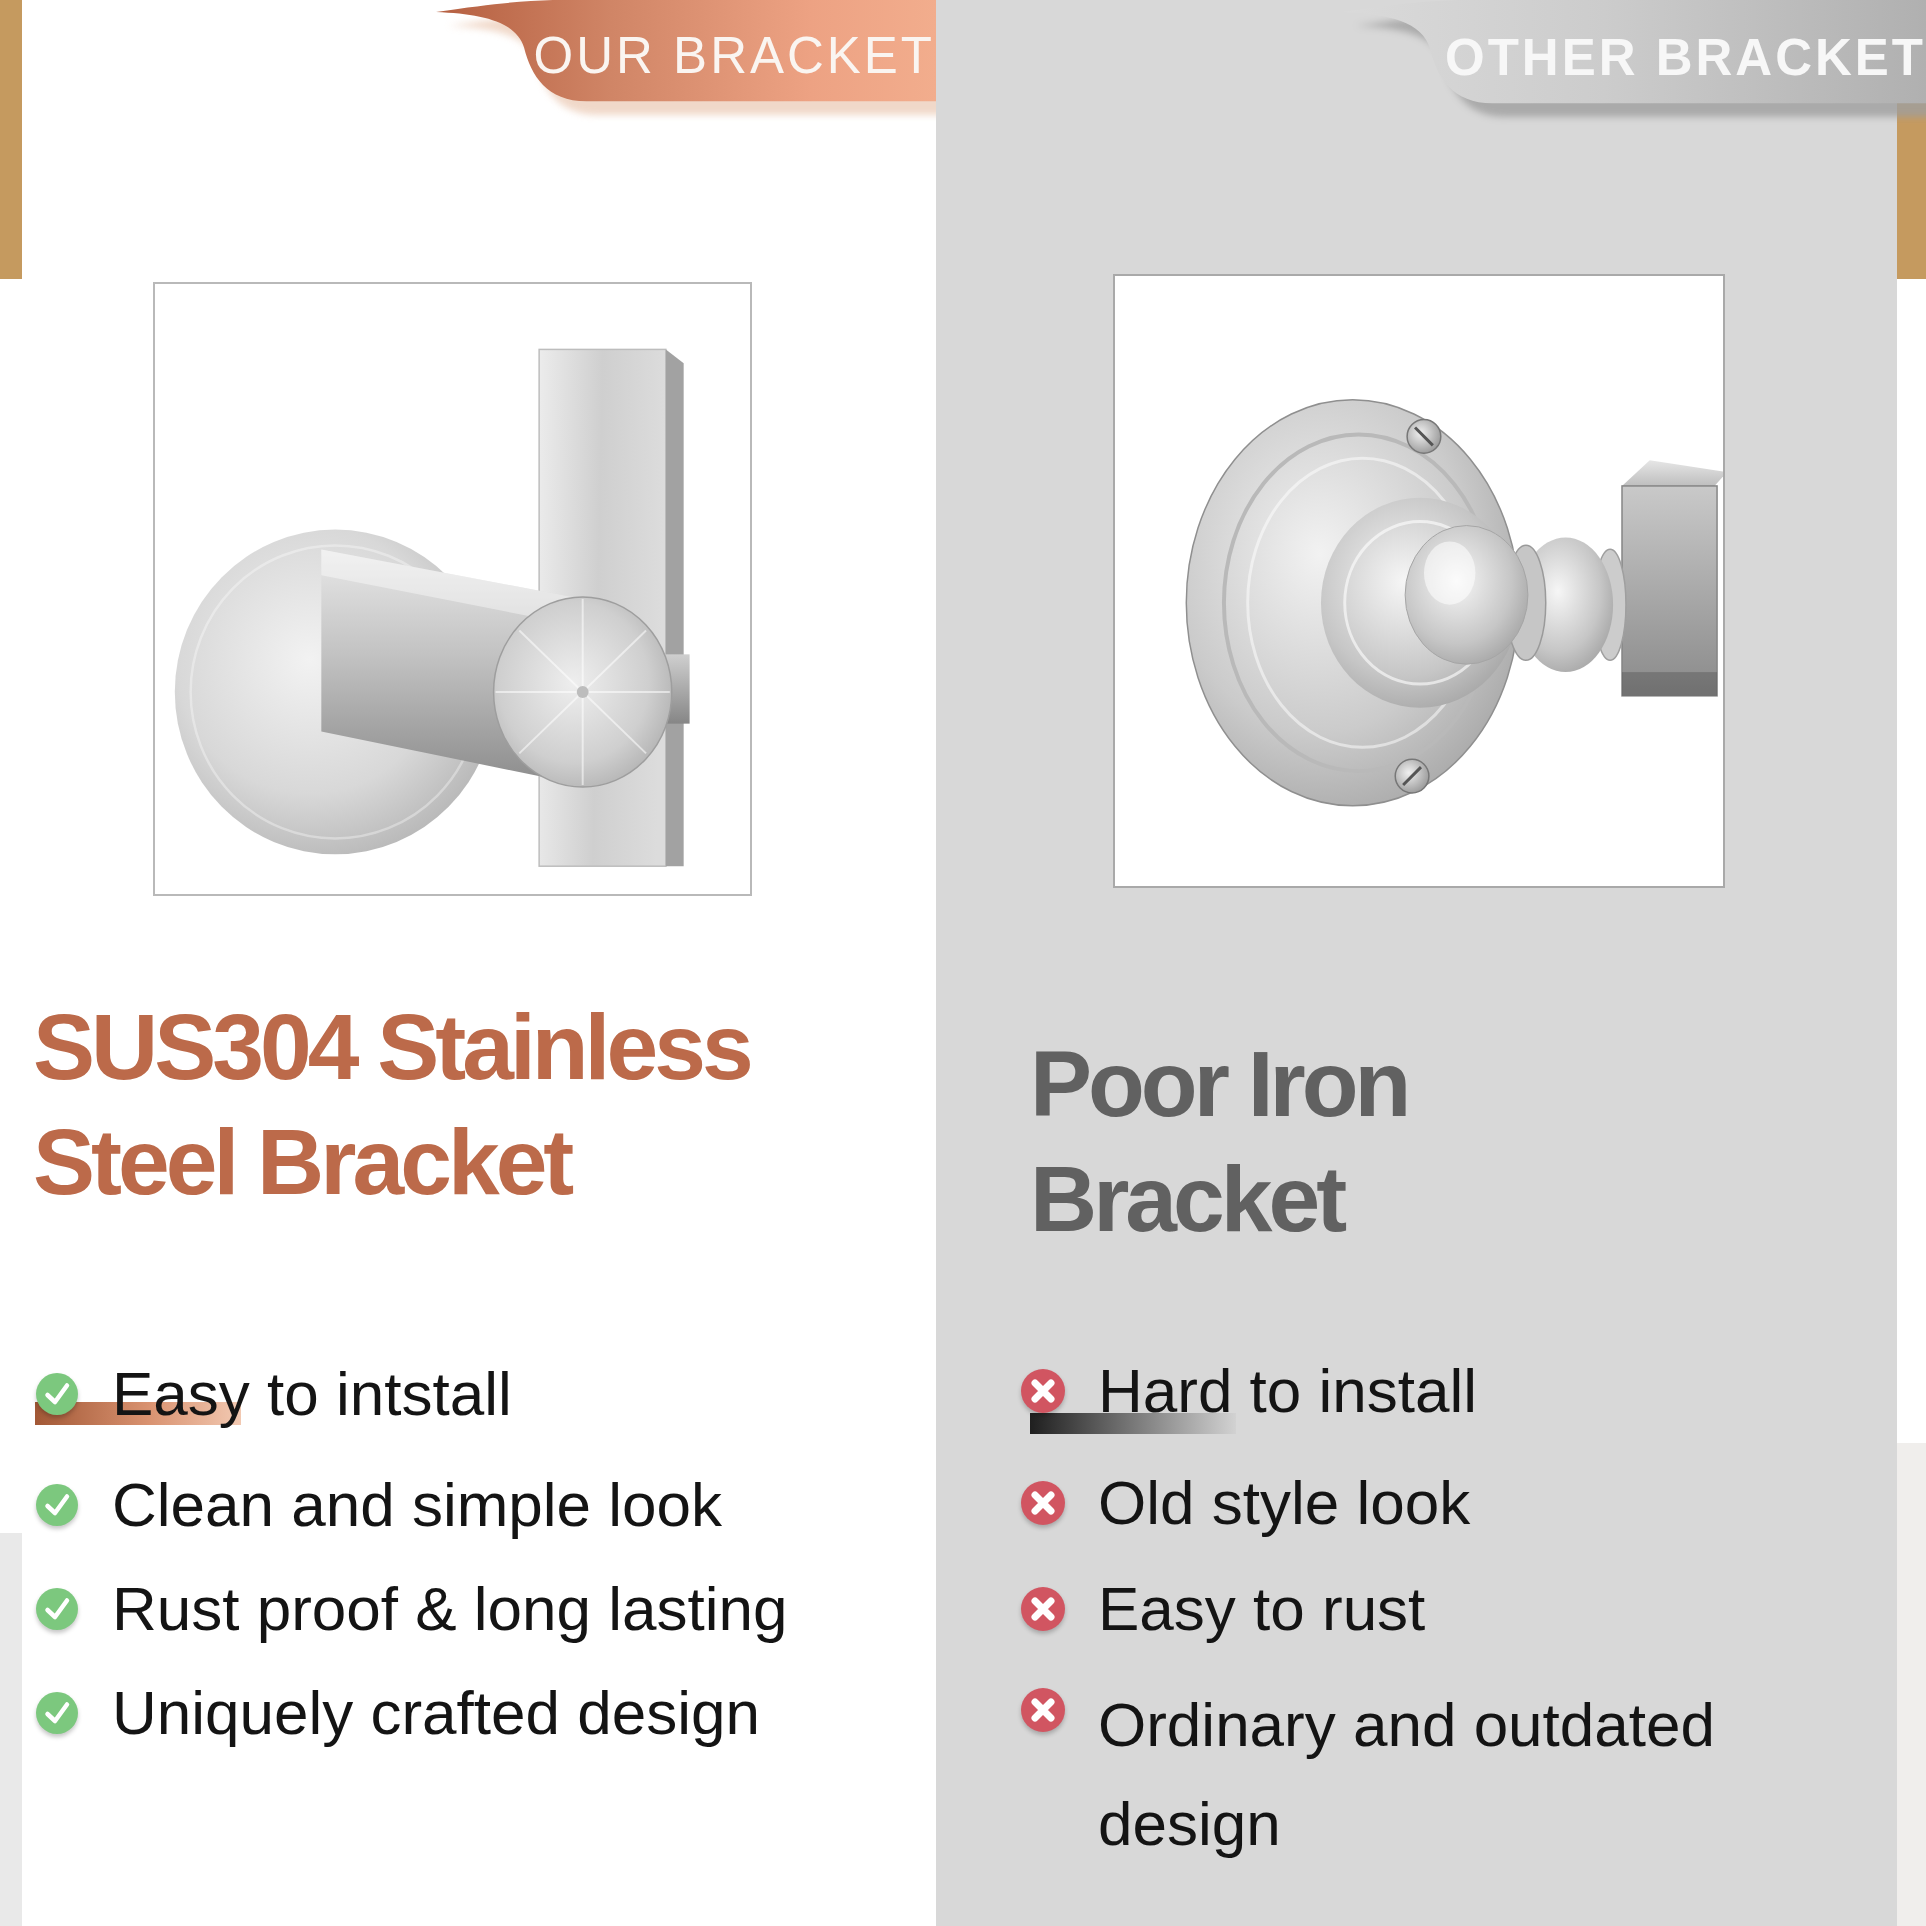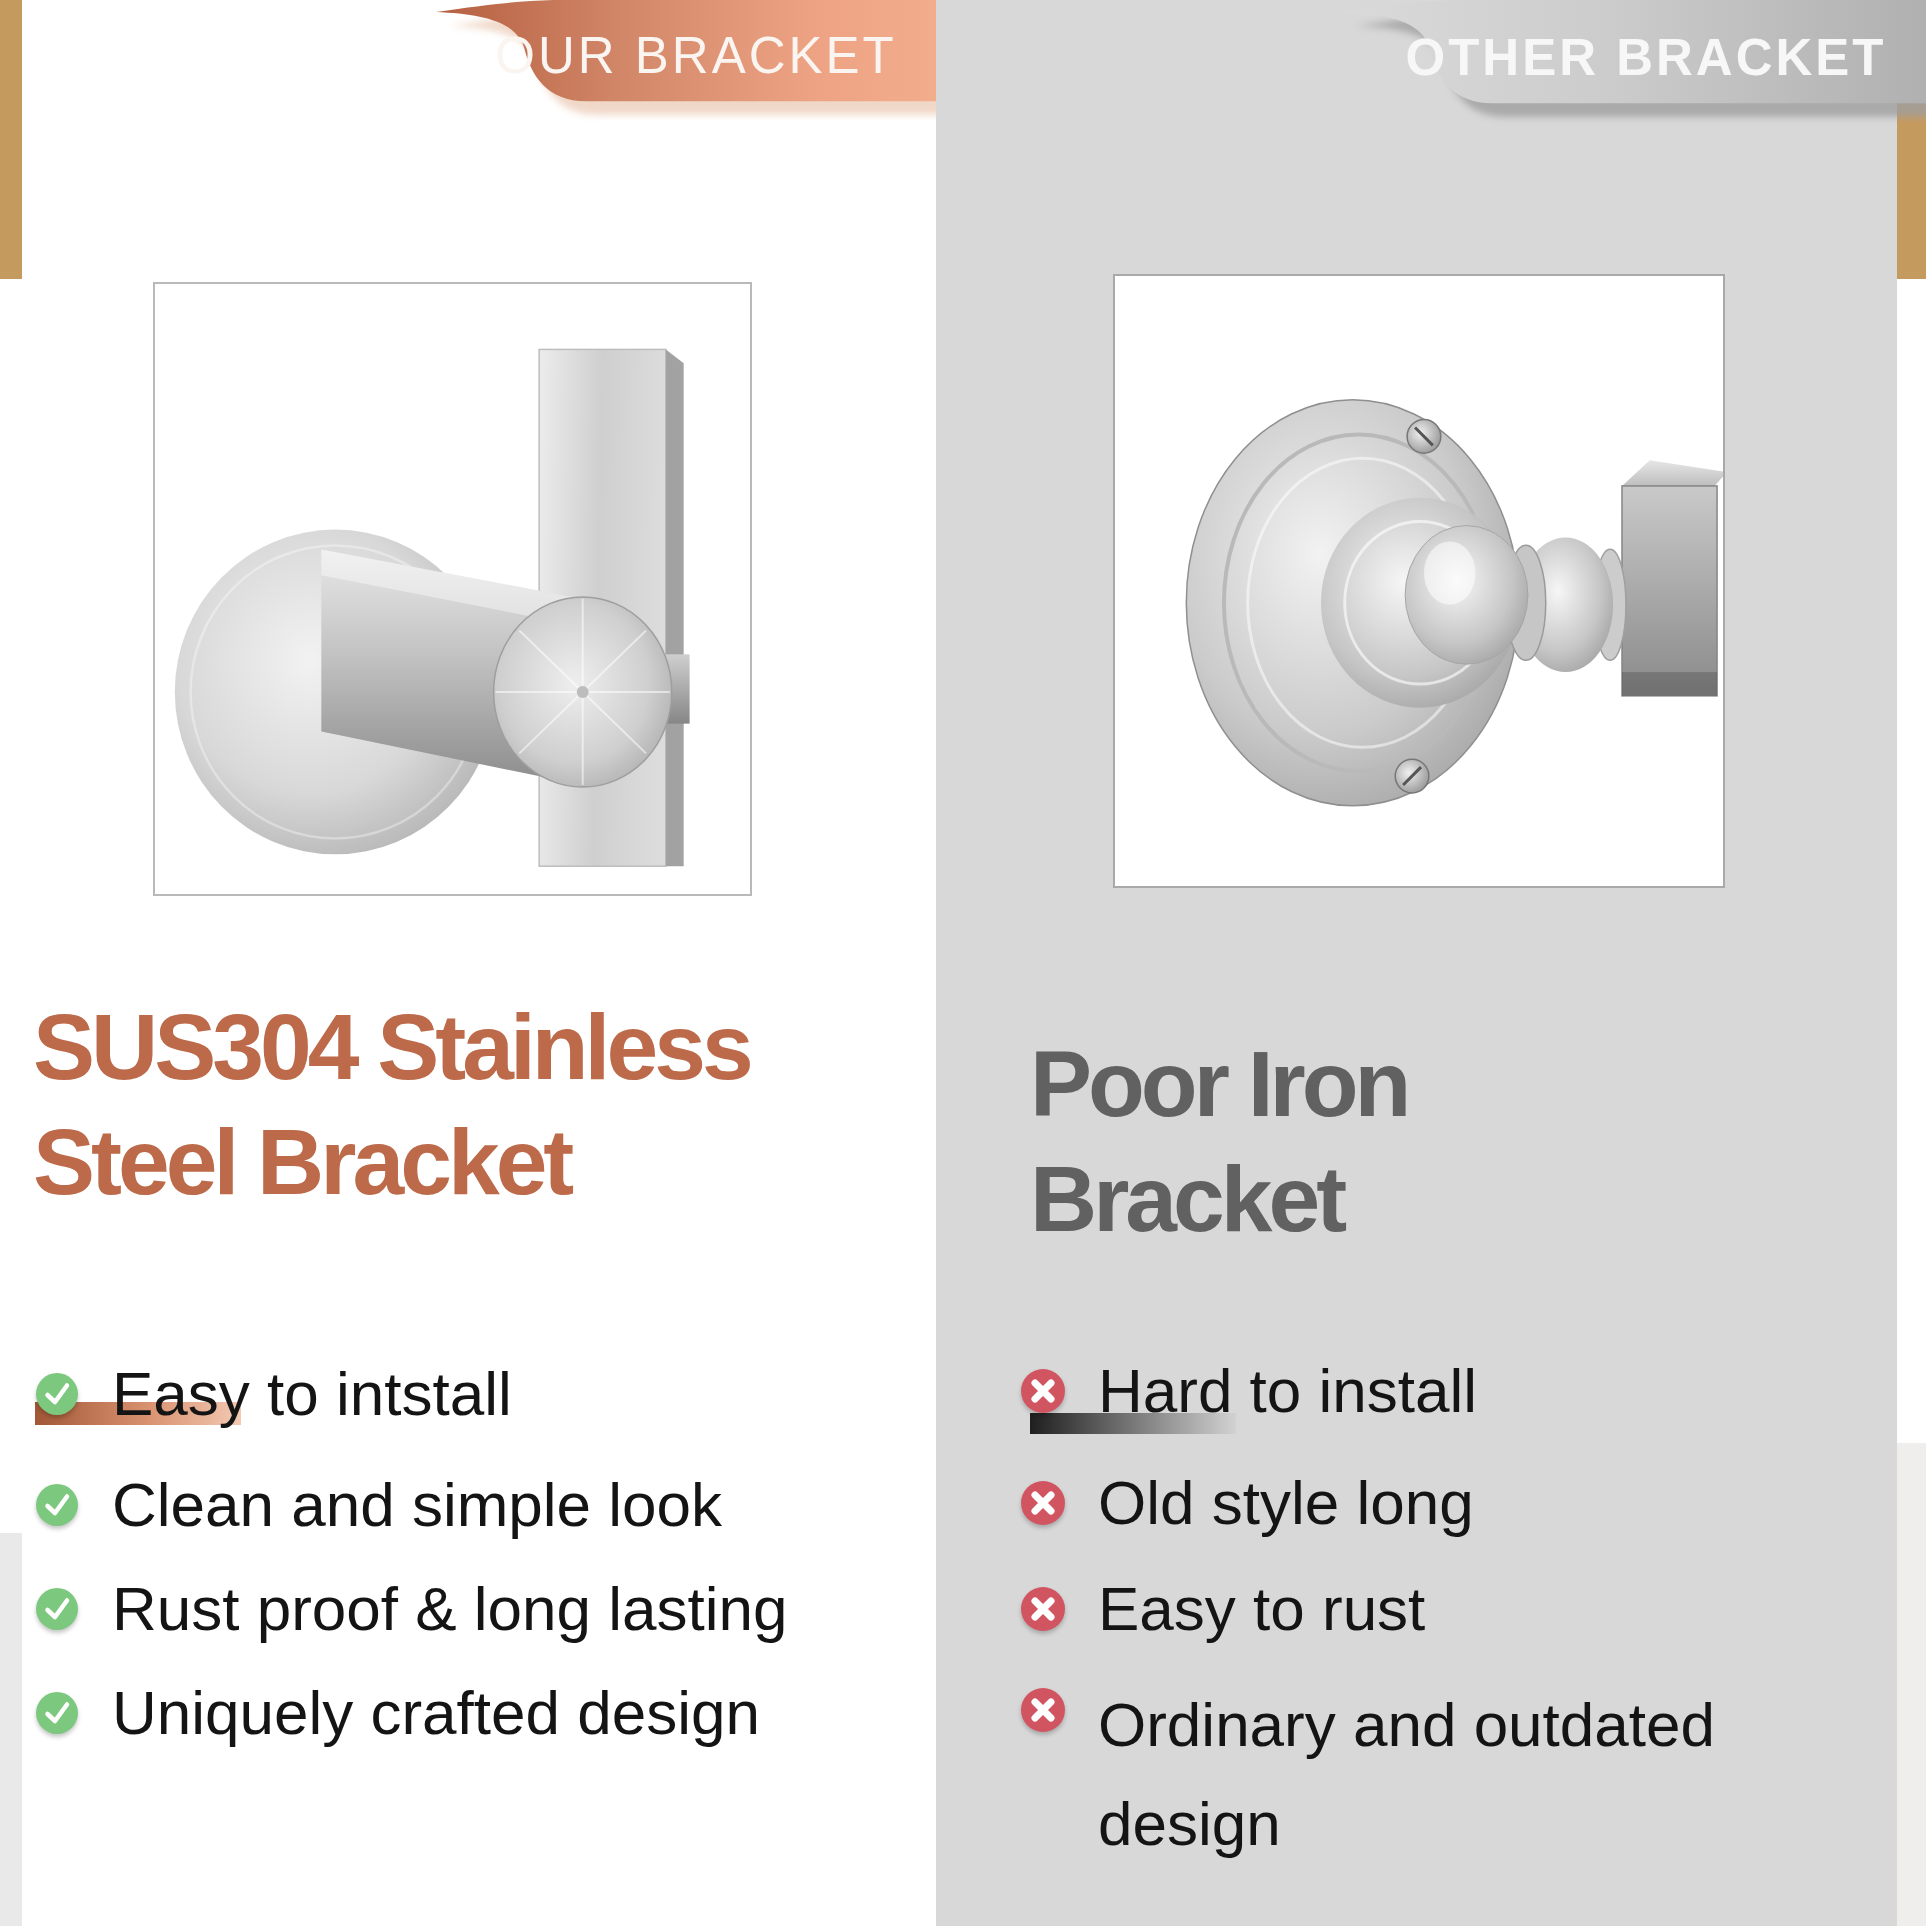--- a/index.html
+++ b/index.html
@@ -13,21 +13,21 @@
   
   .edge-gold-left{left:0;top:0;width:22px;height:279px;background:#c59a5f;}
   .edge-gold-right{left:1897px;top:0;width:30px;height:279px;background:#c59a5f;}
   .edge-white-right{left:1897px;top:279px;width:30px;height:1164px;background:#ffffff;}
   .edge-light-left{left:0;top:1533px;width:22px;height:394px;background:#e9e9e9;}
   .edge-light-right{left:1897px;top:1443px;width:30px;height:483px;background:#f0eeec;}
 
   
   .banner-left-svg{left:436px;top:0;width:500px;height:129px;}
   .banner-right-svg{left:1342px;top:0;width:584px;height:131px;}
-  .banner-label{position:absolute;text-align:center;font-size:51px;letter-spacing:3px;
+  .banner-label{position:absolute;text-align:right;font-size:51px;letter-spacing:3px;
                 color:#faf5f1;white-space:nowrap;}
   .banner-label.left{left:457px;top:26px;width:478px;}
   .banner-label.right{left:1366px;top:28px;width:560px;color:#f7f7f7;font-weight:bold;}
 
   
   .product-box{background:#ffffff;box-sizing:border-box;}
   .product-box.left{left:153px;top:282px;width:599px;height:614px;border:2px solid #b9b9b9;}
   .product-box.right{left:1113px;top:274px;width:612px;height:614px;border:2px solid #a9a9a9;}
   .product-box svg{position:absolute;left:0;top:0;width:100%;height:100%;}
 
@@ -239,21 +239,21 @@
       <circle cx="23" cy="23" r="22" fill="#d15561"></circle>
       <path d="M15,15 L31,31 M31,15 L15,31" stroke="#ffffff" stroke-width="7" stroke-linecap="round"></path>
     </svg>
     <span class="txt">Hard to install</span>
   </div>
   <div class="bullet" style="left:1020px;top:1467px;height:71px;">
     <svg class="icn" viewBox="0 0 46 46">
       <circle cx="23" cy="23" r="22" fill="#d15561"></circle>
       <path d="M15,15 L31,31 M31,15 L15,31" stroke="#ffffff" stroke-width="7" stroke-linecap="round"></path>
     </svg>
-    <span class="txt">Old style long</span>
+    <span class="txt">Old style look</span>
   </div>
   <div class="bullet" style="left:1020px;top:1573px;height:71px;">
     <svg class="icn" viewBox="0 0 46 46">
       <circle cx="23" cy="23" r="22" fill="#d15561"></circle>
       <path d="M15,15 L31,31 M31,15 L15,31" stroke="#ffffff" stroke-width="7" stroke-linecap="round"></path>
     </svg>
     <span class="txt">Easy to rust</span>
   </div>
   <div class="bullet multiline" style="left:1020px;top:1675px;">
     <svg class="icn" viewBox="0 0 46 46">

